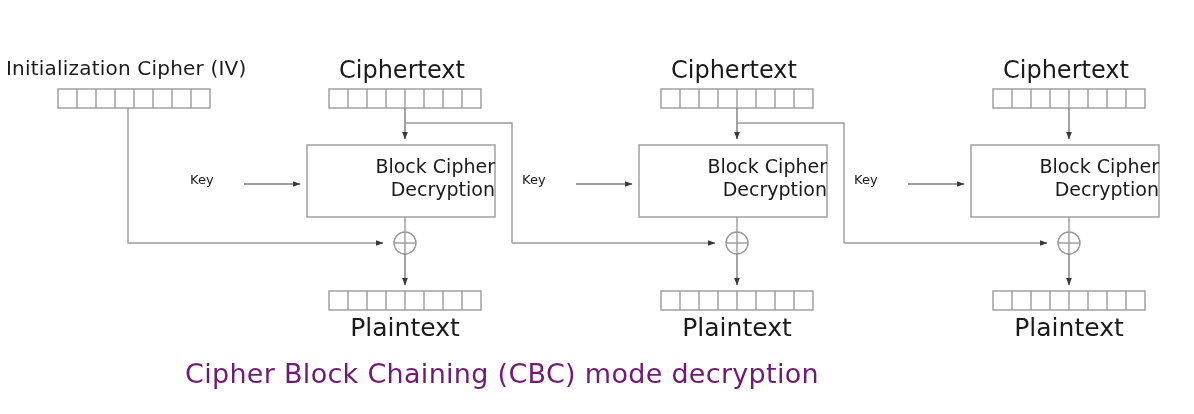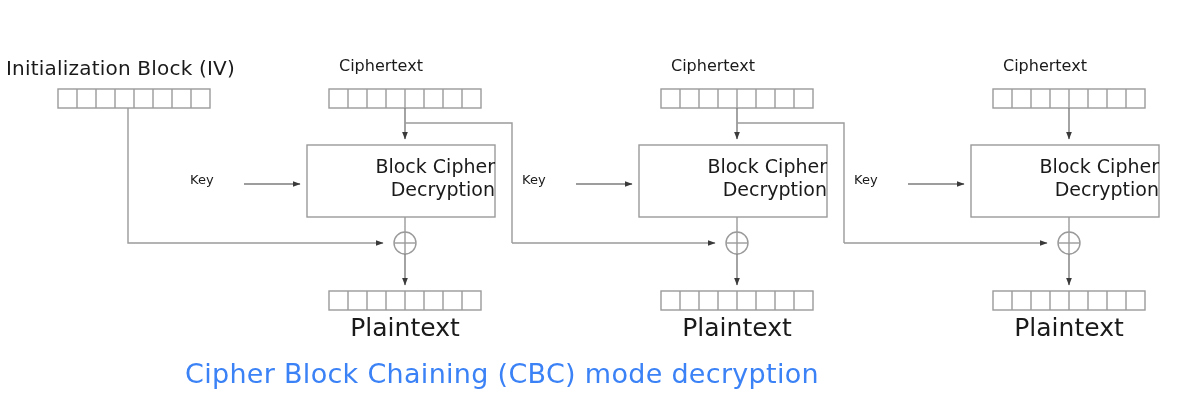--- a/index.html
+++ b/index.html
@@ -5,30 +5,30 @@
   html,body{margin:0;padding:0;background:#ffffff;}
   body{
     width:1194px;height:414px;position:relative;overflow:hidden;
     font-family:"DejaVu Sans","Liberation Sans",sans-serif;
     color:#1a1a1a;
   }
   #diagram{position:absolute;left:0;top:0;width:1194px;height:414px;}
 
   .lbl{position:absolute;white-space:nowrap;}
   .lbl-iv{font-size:20px;letter-spacing:.2px;}
-  .lbl-cipher{font-size:16px;}
+  .lbl-cipher{font-size:24px;}
   .lbl-plain{font-size:25px;}
   .lbl-key{font-size:13px;}
   .boxtext{
     position:absolute;text-align:right;font-size:19px;line-height:1.22;
     white-space:nowrap;
   }
   .title{
     position:absolute;width:1004px;text-align:center;left:0;top:358px;
-    font-size:27px;letter-spacing:.3px;color:#3b82f6;
+    font-size:27px;letter-spacing:.3px;color:#701a75;
   }
   svg{display:block;}
 </style>
 </head>
 <body>
 
 <div id="diagram">
 
   <svg width="1194" height="414" viewBox="0 0 1194 414">
     <defs>
@@ -172,21 +172,21 @@
         <line x1="1031" y1="291" x2="1031" y2="310"></line>
         <line x1="1050" y1="291" x2="1050" y2="310"></line>
         <line x1="1069" y1="291" x2="1069" y2="310"></line>
         <line x1="1088" y1="291" x2="1088" y2="310"></line>
         <line x1="1107" y1="291" x2="1107" y2="310"></line>
         <line x1="1126" y1="291" x2="1126" y2="310"></line>
       </g>
     </g>
   </svg>
 
-  <div class="lbl lbl-iv" style="left:6px;top:56px;">Initialization Block (IV)</div>
+  <div class="lbl lbl-iv" style="left:6px;top:56px;">Initialization Cipher (IV)</div>
 
   <div class="lbl lbl-cipher" style="left:339px;top:56px;">Ciphertext</div>
   <div class="lbl lbl-cipher" style="left:671px;top:56px;">Ciphertext</div>
   <div class="lbl lbl-cipher" style="left:1003px;top:56px;">Ciphertext</div>
 
   <div class="lbl lbl-key" style="left:190px;top:172px;">Key</div>
   <div class="lbl lbl-key" style="left:522px;top:172px;">Key</div>
   <div class="lbl lbl-key" style="left:854px;top:172px;">Key</div>
 
   <div class="boxtext" style="left:307px;top:155px;width:188px;">

